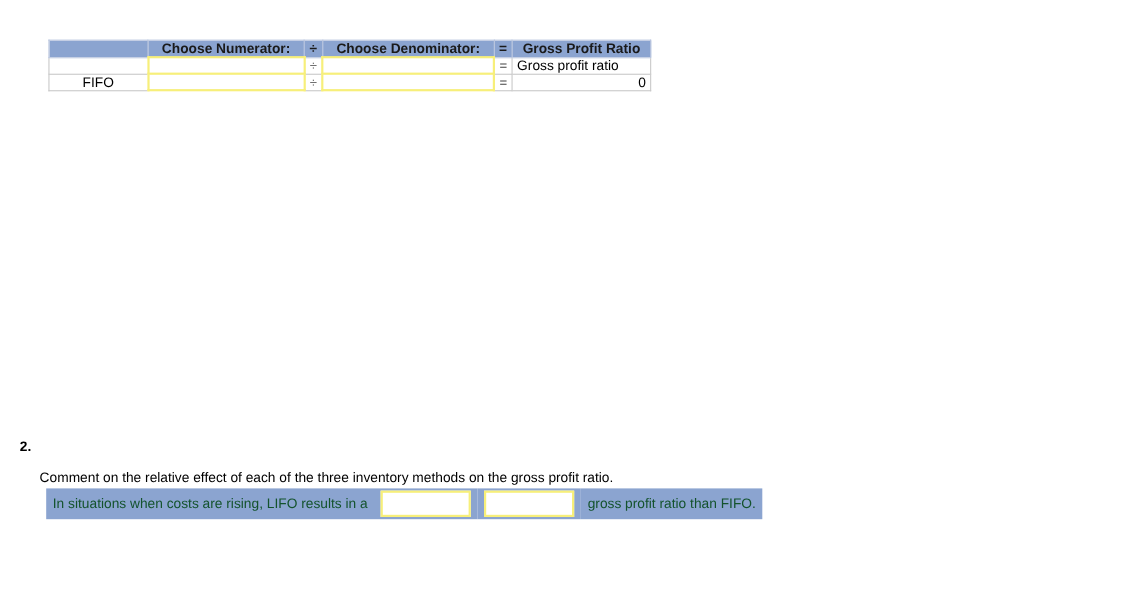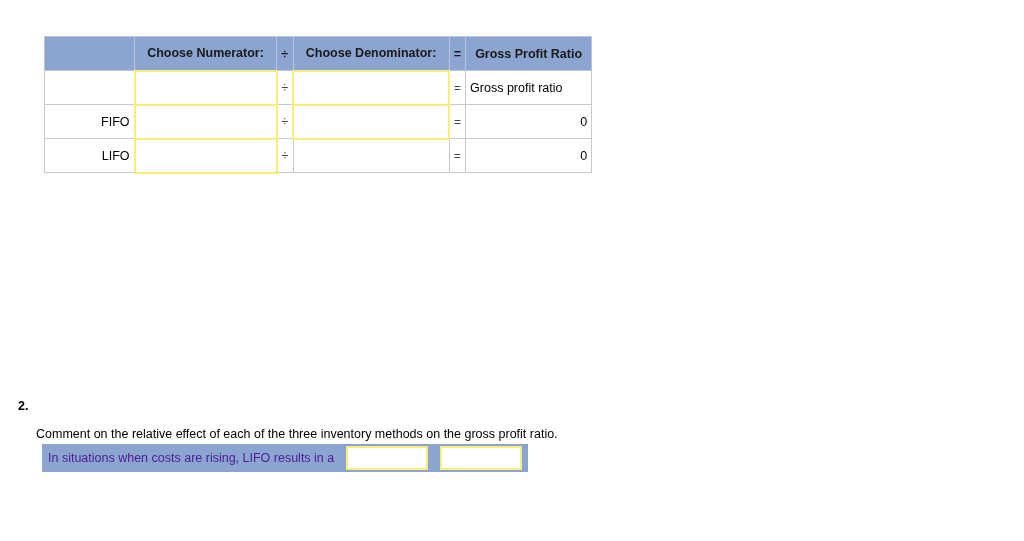--- a/index.html
+++ b/index.html
@@ -23,21 +23,21 @@
     top: 36px;
   }
   table.ratio-table {
     border-collapse: collapse;
     table-layout: fixed;
     font-size: 12.5px;
   }
   table.ratio-table td,
   table.ratio-table th {
     border: 1px solid #c9c9c9;
-    height: 34px;
+    height: 15px;
     padding: 0 4px;
     font-weight: normal;
     vertical-align: middle;
     background: #ffffff;
     box-sizing: border-box;
   }
   table.ratio-table thead th {
     background: #8ba4d0;
     font-weight: bold;
     color: #1a1a1a;
@@ -54,21 +54,21 @@
 
   th.col-label { background: #8ba4d0; }
 
   td.op-cell, td.eq-cell {
     text-align: center;
     color: #444444;
     font-size: 12px;
     padding: 0;
   }
   td.label-cell {
-    text-align: right;
+    text-align: center;
     padding-left: 4px;
   }
   td.input-cell {
     padding: 0;
   }
   td.input-cell.fillable {
     border: 2px solid #f7ef7a;
     background: #ffffff;
   }
   td.result-text {
@@ -106,21 +106,21 @@
     position: absolute;
     left: 42px;
     top: 444px;
     height: 28px;
     display: flex;
     align-items: stretch;
     font-size: 12.5px;
   }
   .answer-bar .seg {
     background: #8ba4d0;
-    color: #4c1d95;
+    color: #14532d;
     display: flex;
     align-items: center;
     padding: 0 6px;
     white-space: nowrap;
   }
   .answer-bar .blank {
     width: 82px;
     background: #ffffff;
     border: 2px solid #f7ef7a;
     box-sizing: border-box;
@@ -164,39 +164,32 @@
 
       <tr>
         <td class="label-cell">FIFO</td>
         <td class="input-cell fillable"></td>
         <td class="op-cell">÷</td>
         <td class="input-cell fillable"></td>
         <td class="eq-cell">=</td>
         <td class="result-num">0</td>
       </tr>
 
-      <tr>
-        <td class="label-cell">LIFO</td>
-        <td class="input-cell fillable"></td>
-        <td class="op-cell">÷</td>
-        <td class="input-cell"></td>
-        <td class="eq-cell">=</td>
-        <td class="result-num">0</td>
-      </tr>
 
     </tbody>
   </table>
 </div>
 
 <div class="question">
   <span class="q-num">2.</span>
   <span class="q-text">Comment on the relative effect of each of the three inventory methods on the gross profit ratio.</span>
 </div>
 
 <div class="answer-bar">
   <span class="seg">In situations when costs are rising, LIFO results in a</span>
   <span class="seg">
     <span class="blank"></span>
   </span>
   <span class="seg">
     <span class="blank"></span>
   </span>
+  <span class="seg">gross profit ratio than FIFO.</span>
 </div>
 
 </body></html>

